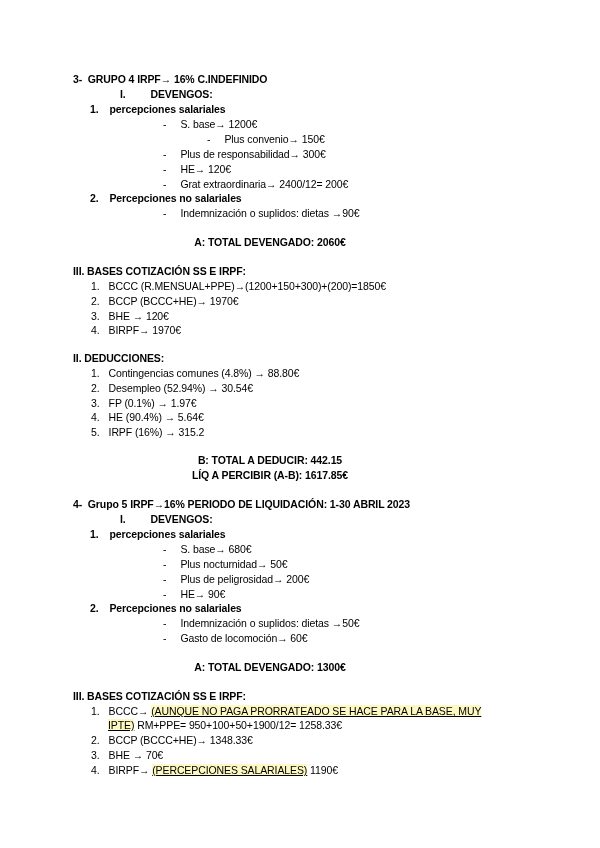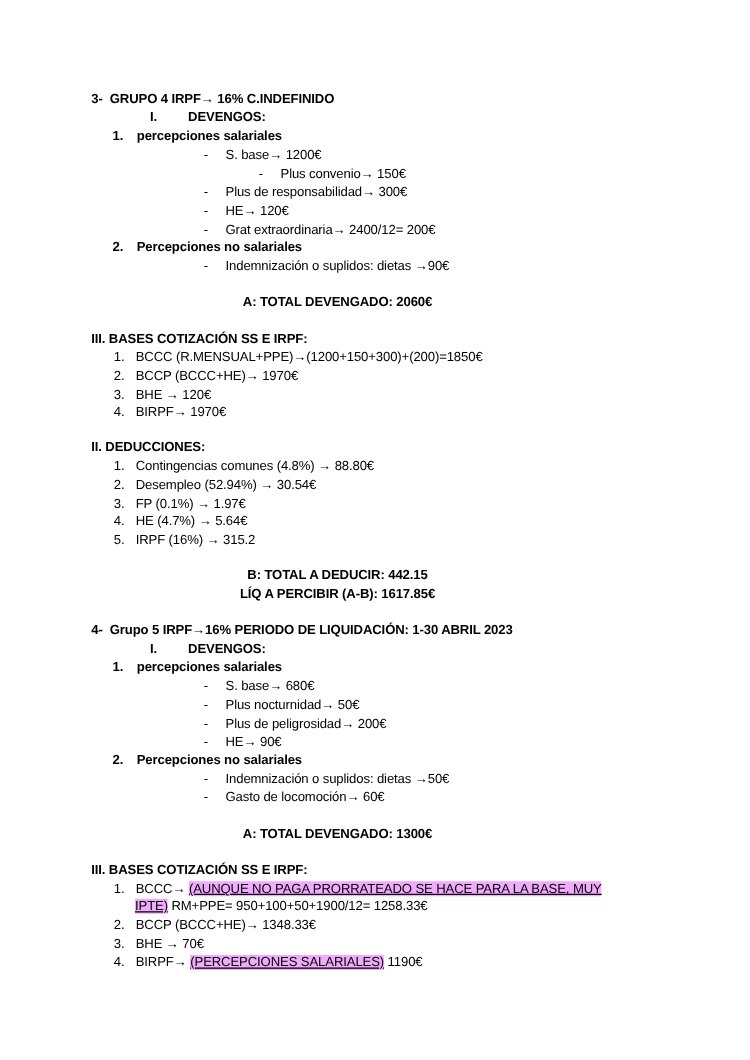--- a/index.html
+++ b/index.html
@@ -1,21 +1,21 @@
 <!DOCTYPE html>
 <html><head>
 <meta charset="utf-8">
 <style>
   html, body { margin: 0; padding: 0; background: #ffffff; }
   body { width: 600px; height: 848px; position: relative; overflow: hidden;
          font-family: "Liberation Sans", sans-serif; color: #000; }
   .line { position: absolute; font-size: 10.5px; line-height: 14px; white-space: nowrap; letter-spacing: -0.1px; }
   .b { font-weight: bold; }
   .center { left: 0; width: 540px; text-align: center; }
-  .hl { background: #f0abfc; text-decoration: underline; }
+  .hl { background: #fef9c3; text-decoration: underline; }
 </style>
 </head>
 <body>
 
 <div class="line b" style="left:73px;top:72px;">
   <span>3-</span>&nbsp;
   <span>GRUPO 4 IRPF→ 16%  C.INDEFINIDO</span>
 </div>
 <div class="line b" style="left:120px;top:87px;">
   <span>I.</span>
@@ -43,21 +43,21 @@
 <div class="line b" style="left:73px;top:264px;">III. BASES COTIZACIÓN SS E IRPF:</div>
 <div class="line" style="left:91px;top:279px;"><span>1.</span><span style="margin-left:9px;">BCCC (R.MENSUAL+PPE)→(1200+150+300)+(200)=1850€</span></div>
 <div class="line" style="left:91px;top:294px;"><span>2.</span><span style="margin-left:9px;">BCCP (BCCC+HE)→ 1970€</span></div>
 <div class="line" style="left:91px;top:309px;"><span>3.</span><span style="margin-left:9px;">BHE → 120€</span></div>
 <div class="line" style="left:91px;top:323px;"><span>4.</span><span style="margin-left:9px;">BIRPF→ 1970€</span></div>
 
 <div class="line b" style="left:73px;top:351px;">II. DEDUCCIONES:</div>
 <div class="line" style="left:91px;top:366px;"><span>1.</span><span style="margin-left:9px;">Contingencias comunes (4.8%) → 88.80€</span></div>
 <div class="line" style="left:91px;top:381px;"><span>2.</span><span style="margin-left:9px;">Desempleo (52.94%) → 30.54€</span></div>
 <div class="line" style="left:91px;top:396px;"><span>3.</span><span style="margin-left:9px;">FP (0.1%) → 1.97€</span></div>
-<div class="line" style="left:91px;top:410px;"><span>4.</span><span style="margin-left:9px;">HE (4.7%) → 5.64€</span></div>
+<div class="line" style="left:91px;top:410px;"><span>4.</span><span style="margin-left:9px;">HE (90.4%) → 5.64€</span></div>
 <div class="line" style="left:91px;top:425px;"><span>5.</span><span style="margin-left:9px;">IRPF (16%) → 315.2</span></div>
 
 <div class="line b center" style="top:453px;">B: TOTAL A DEDUCIR: 442.15</div>
 <div class="line b center" style="top:468px;">LÍQ A PERCIBIR (A-B): 1617.85€</div>
 
 <div class="line b" style="left:73px;top:497px;">
   <span>4-</span>&nbsp;
   <span>Grupo 5 IRPF→16% PERIODO DE LIQUIDACIÓN: 1-30 ABRIL 2023</span>
 </div>
 <div class="line b" style="left:120px;top:512px;">

